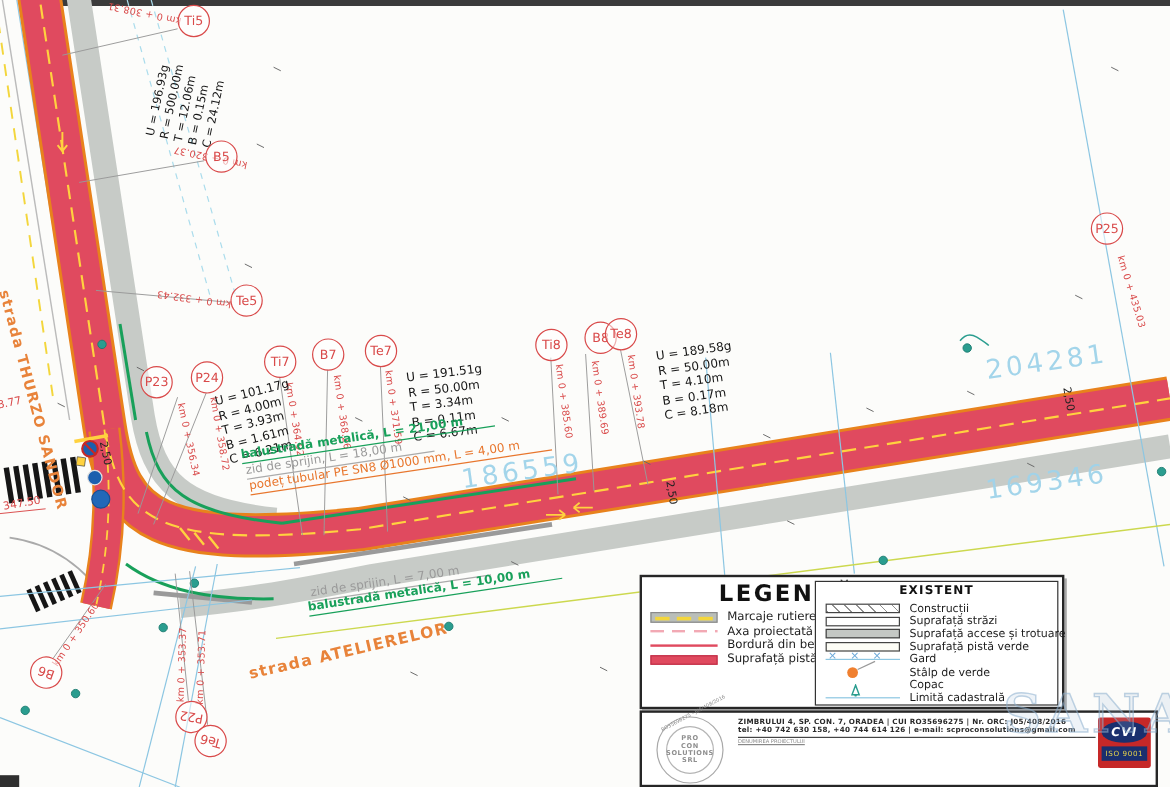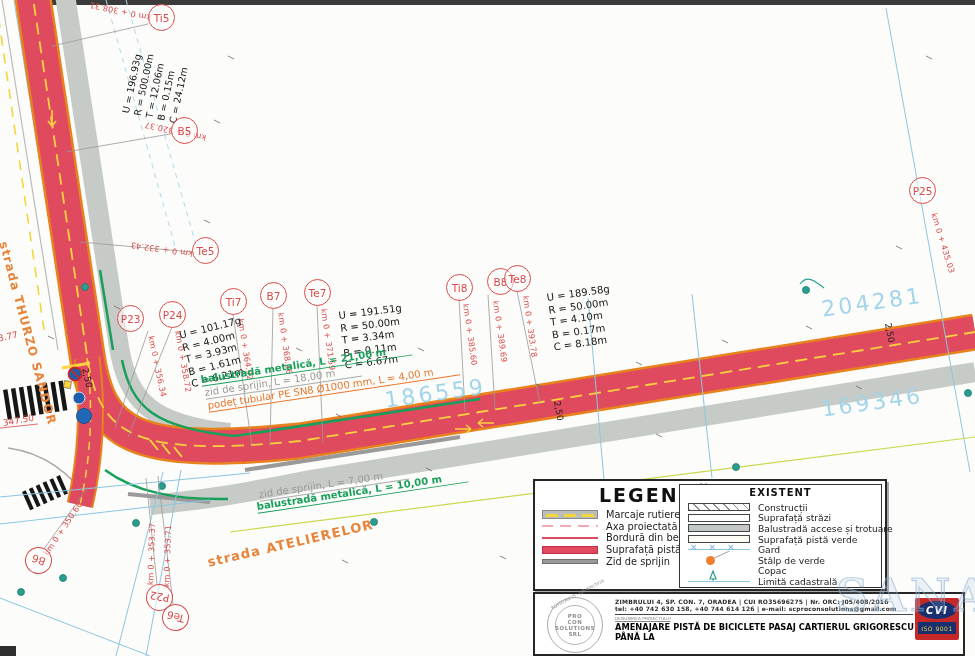--- a/index.html
+++ b/index.html
@@ -324,40 +324,36 @@
         <span class="llab">Axa proiectată a pistei de biciclete</span>
         </div>
       <div class="lrow">
         <span class="sw sw-bordura"></span>
         <span class="llab">Bordură din beton de 10x15x50 cm</span>
         </div>
       <div class="lrow">
         <span class="sw sw-pista"></span>
         <span class="llab">Suprafață pistă de bicicliști asfaltată</span>
         </div>
-      <div class="lrow">
-        <span class="sw sw-zid"></span>
-        <span class="llab">Zid de sprijin</span>
-        </div>
     </div>
 
     <div class="existent">
       <div class="ex-title">EXISTENT</div>
       <div class="exrows">
         <div class="exrow">
           <span class="exsw ex-constructii"></span>
           <span class="exlab">Construcții</span>
           </div>
         <div class="exrow">
           <span class="exsw ex-strazi"></span>
           <span class="exlab">Suprafață străzi</span>
           </div>
         <div class="exrow">
           <span class="exsw ex-accese"></span>
-          <span class="exlab">Balustradă accese și trotuare</span>
+          <span class="exlab">Suprafață accese și trotuare</span>
           </div>
         <div class="exrow">
           <span class="exsw ex-verde"></span>
           <span class="exlab">Suprafață pistă verde</span>
           </div>
         <div class="exrow">
           <span class="exsw ex-gard">
               <i></i>
               <b>×××</b>
             </span>
@@ -393,24 +389,20 @@
         <span>CON</span>
         <span>SOLUTIONS</span>
         <span>SRL</span>
       </div>
     </div>
     <div class="tb-main">
       <div class="tb-addr">ZIMBRULUI 4, SP. CON. 7, ORADEA | CUI RO35696275 | Nr. ORC: J05/408/2016</div>
       <div class="tb-tel">tel: +40 742 630 158, +40 744 614 126 | e-mail: scproconsolutions@gmail.com</div>
       <div class="tb-div"></div>
       <div class="tb-lab">DENUMIREA PROIECTULUI</div>
-      <div class="tb-title">
-        <div>AMENAJARE PISTĂ DE BICICLETE PASAJ CARTIERUL GRIGORESCU PÂNĂ LA</div>
-
-      </div>
     </div>
     <div class="cvi">
       <div class="cvi-oval">CVI</div>
       <div class="cvi-iso">ISO 9001</div>
     </div>
   </div>
 
   <div class="watermark">SANA</div>
 </div>
 

